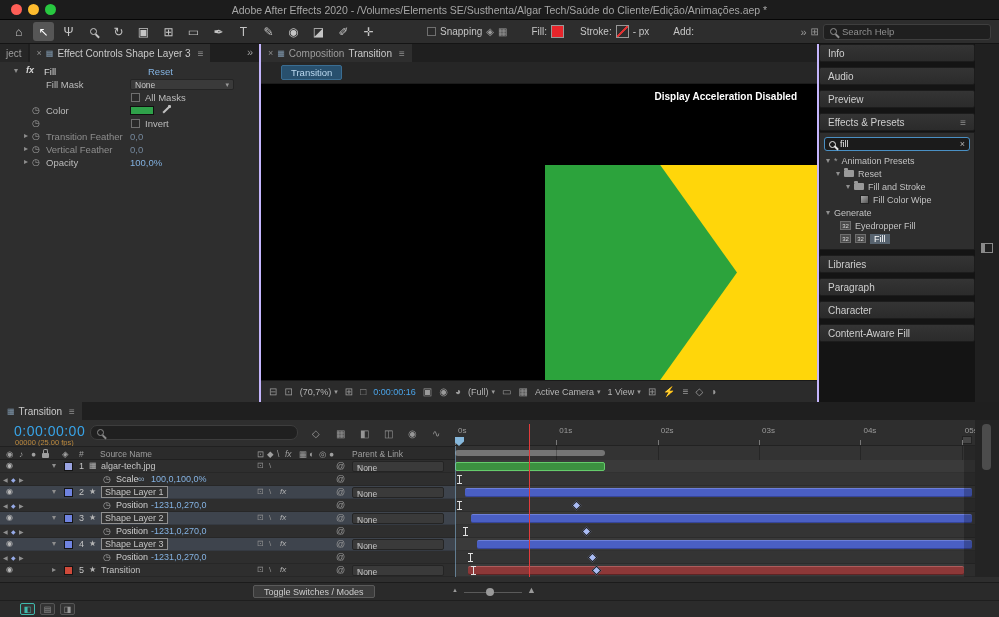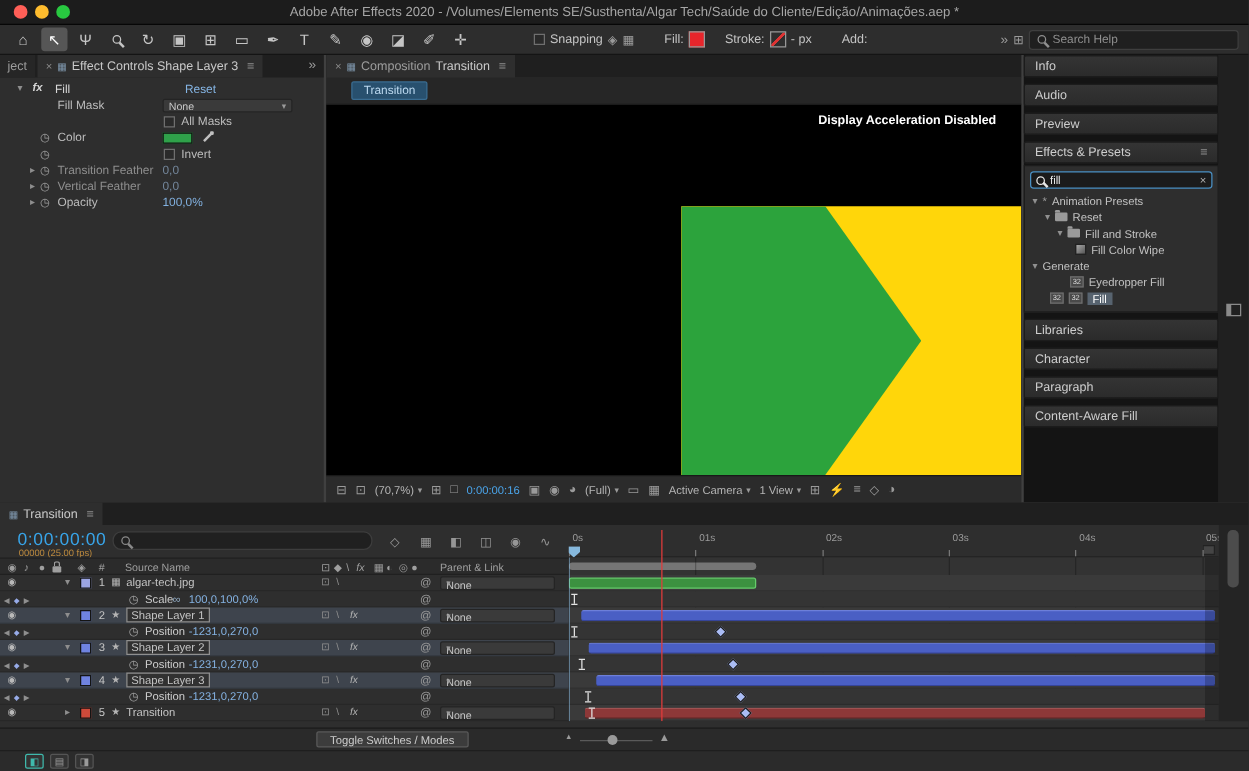--- a/index.html
+++ b/index.html
@@ -1,17 +1,17 @@
 <!DOCTYPE html>
 <html><head>
 <meta charset="utf-8">
 <style>
 *{box-sizing:border-box}
 body{margin:0;background:#000}
-#app{position:relative;width:999px;height:617px;background:#404040;font-family:"Liberation Sans",sans-serif;color:#c8c8c8;overflow:hidden}
+#app{position:relative;width:999px;height:617px;background:#c4b5fd;font-family:"Liberation Sans",sans-serif;color:#c8c8c8;overflow:hidden}
 .a{position:absolute}
 
 
 #titlebar{left:0;top:0;width:999px;height:20px;background:#1c1c1c;border-bottom:1px solid #060606;text-align:center;line-height:20px;font-size:10.5px;color:#a6a6a6;white-space:nowrap;overflow:hidden}
 .tdot{width:11px;height:11px;border-radius:50%;top:4px}
 
 
 #toolbar{left:0;top:20px;width:999px;height:24px;background:#2d2d2d;border-bottom:1px solid #141414;display:flex;align-items:center;padding:0 8px;gap:4px;font-size:10px;color:#c5c5c5}
 .tool{width:21px;height:19px;display:flex;align-items:center;justify-content:center;font-size:12px;color:#c5c5c5;border-radius:3px;flex:none}
 .tool.active{background:#565656;color:#fff}
@@ -358,38 +358,38 @@
         <span>Fill and Stroke</span>
       </div>
       <div class="tri" style="padding-left:40px">
         <span class="presetico"></span>
         <span>Fill Color Wipe</span>
       </div>
       <div class="tri" style="padding-left:6px">
         <span class="tw">▾</span>
         <span>Generate</span>
       </div>
-      <div class="tri" style="padding-left:36px">
+      <div class="tri" style="padding-left:20px">
         <span class="fx32">32</span>
         <span>Eyedropper Fill</span>
       </div>
       <div class="tri" style="padding-left:20px">
         <span class="fx32">32</span>
         <span class="fx32">32</span>
         <span class="selname">Fill</span>
       </div>
     </div>
     <div class="rbar">
         <span>Libraries</span>
       </div>
     <div class="rbar">
+        <span>Paragraph</span>
+      </div>
+    <div class="rbar">
         <span>Character</span>
-      </div>
-    <div class="rbar">
-        <span>Paragraph</span>
       </div>
     <div class="rbar">
         <span>Content-Aware Fill</span>
       </div>
   </div>
   <div id="rGutter" class="a">
     <div class="collapseico a"></div>
   </div>
 
   <div id="tl" class="a">

